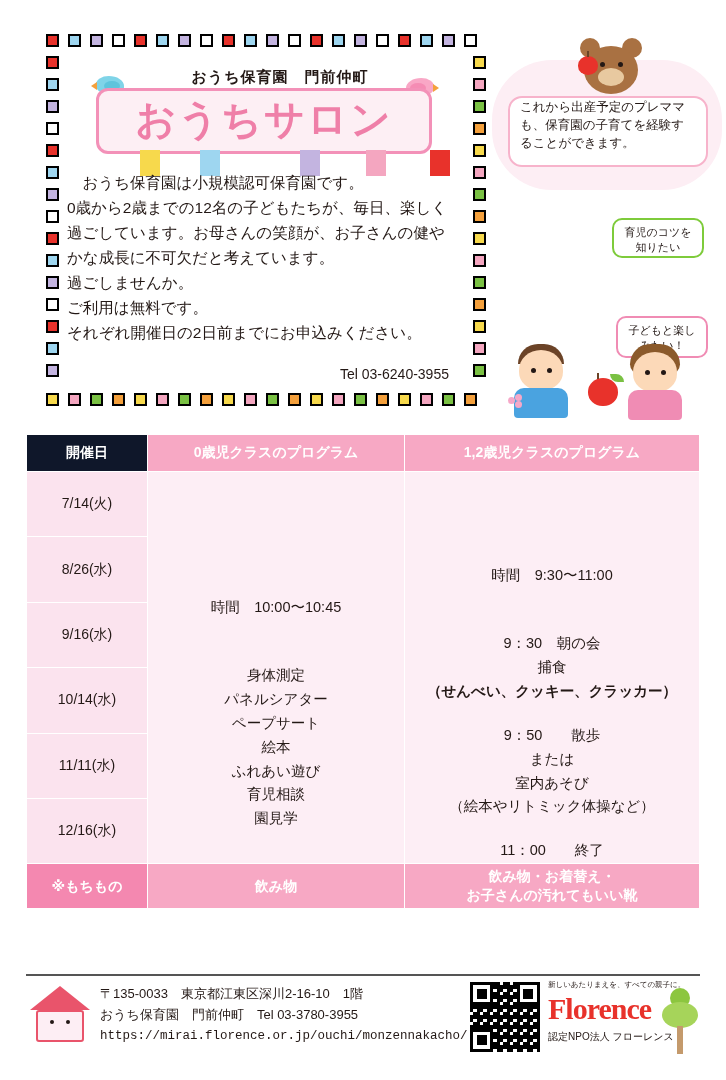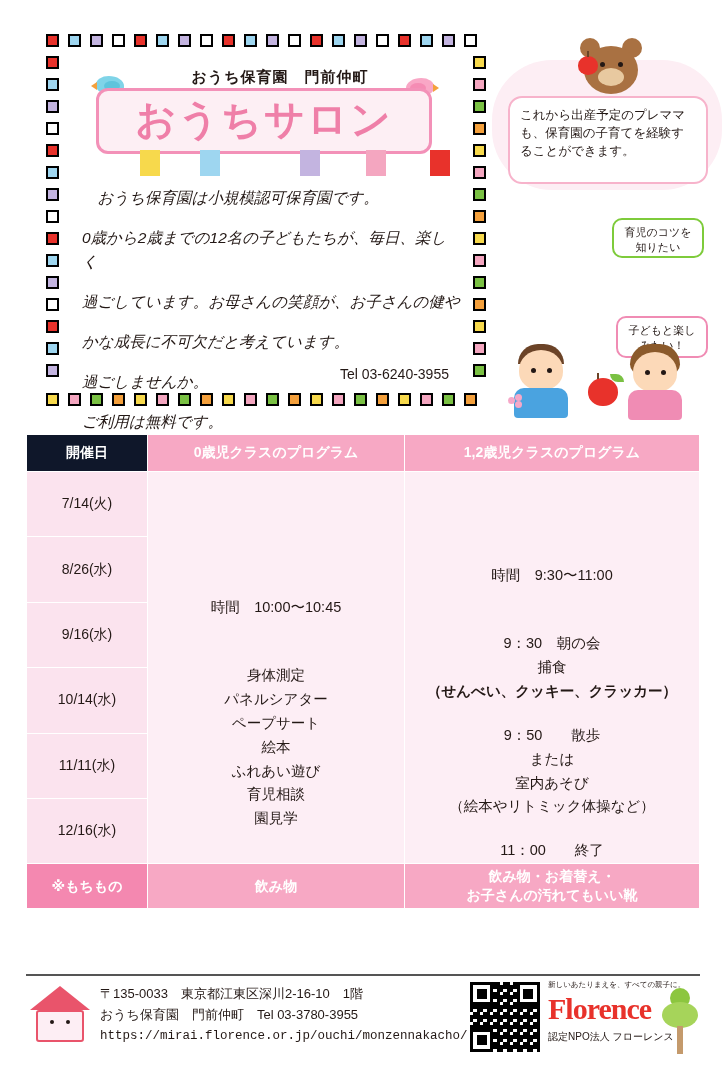--- a/index.html
+++ b/index.html
@@ -33,34 +33,34 @@
     display:block;text-align:center;line-height:56px;
     font-size:40px;font-weight:bold;color:#ef7fa8;letter-spacing:2px;
   }
   
   .flag{position:absolute;width:20px;height:26px;}
   
   .body-text{
     position:absolute;left:66px;top:170px;width:410px;
     font-size:15.5px;line-height:1.55;color:#231815;
   }
-  .body-text p{margin:16px;font-style:italic;}
+  .body-text p{margin:1px;}
   .tel{
     position:absolute;left:340px;top:366px;
     font-size:14px;color:#231815;
   }
   
   .bubble{
     position:absolute;background:#ffffff;border:2px solid #231815;
     font-size:11.5px;line-height:1.35;color:#231815;box-sizing:border-box;
   }
   .bubble-big{
-    left:508px;top:96px;width:200px;height:88px;
+    left:508px;top:96px;width:200px;height:71px;
     border:2px solid #f7b3cb;border-radius:14px;
-    background:#ffffff;padding:8px 10px;font-size:12.5px;line-height:1.45;
+    background:#ffffff;padding:0 10px;font-size:12.5px;line-height:1.45;
   }
   .cloud-bg{
     position:absolute;left:492px;top:60px;width:230px;height:130px;
     background:#fdeef4;border-radius:60px;
   }
   .bubble-a{left:612px;top:218px;width:92px;height:40px;border-radius:10px;border:2px solid #7ecb3b;padding:5px 6px;text-align:center;font-size:11px;}
   .bubble-b{left:500px;top:300px;width:100px;height:42px;border-radius:10px;border:2px solid #4aa3e0;padding:5px 6px;text-align:center;font-size:11px;}
   .bubble-c{left:616px;top:316px;width:92px;height:42px;border-radius:10px;border:2px solid #f08cb4;padding:5px 6px;text-align:center;font-size:11px;}
   
   .tbl{

